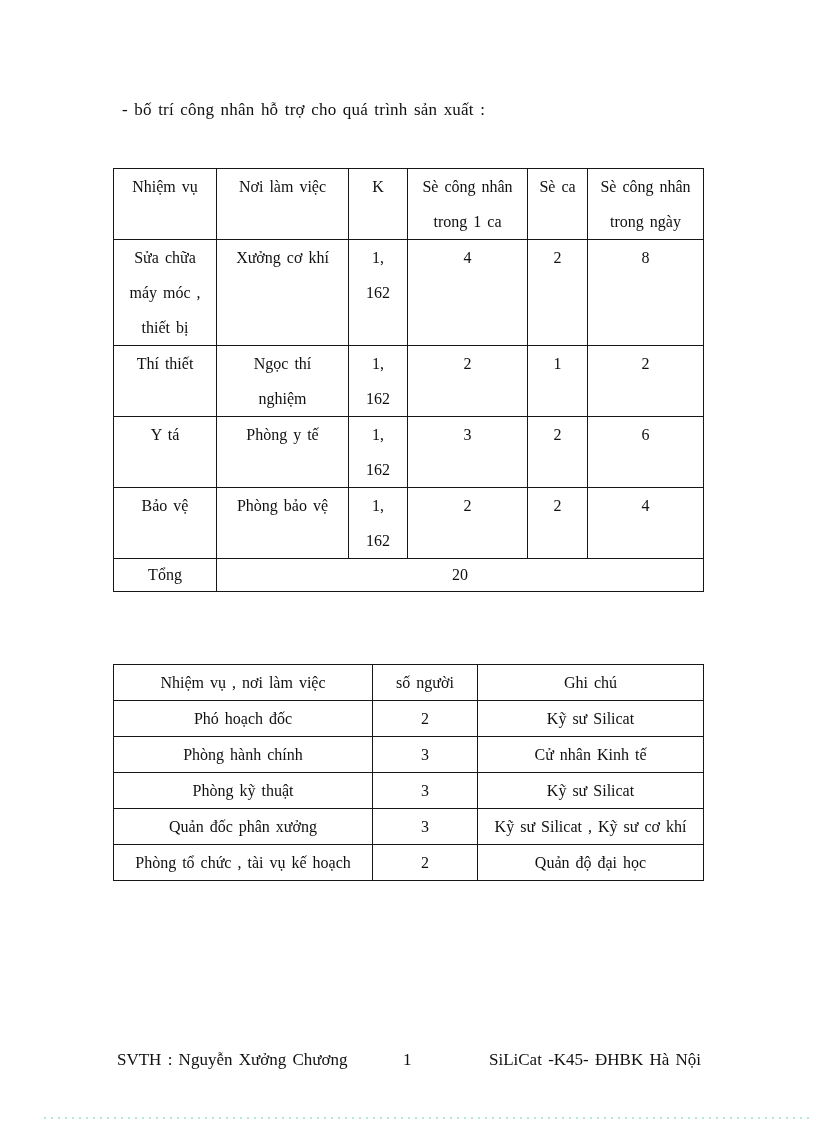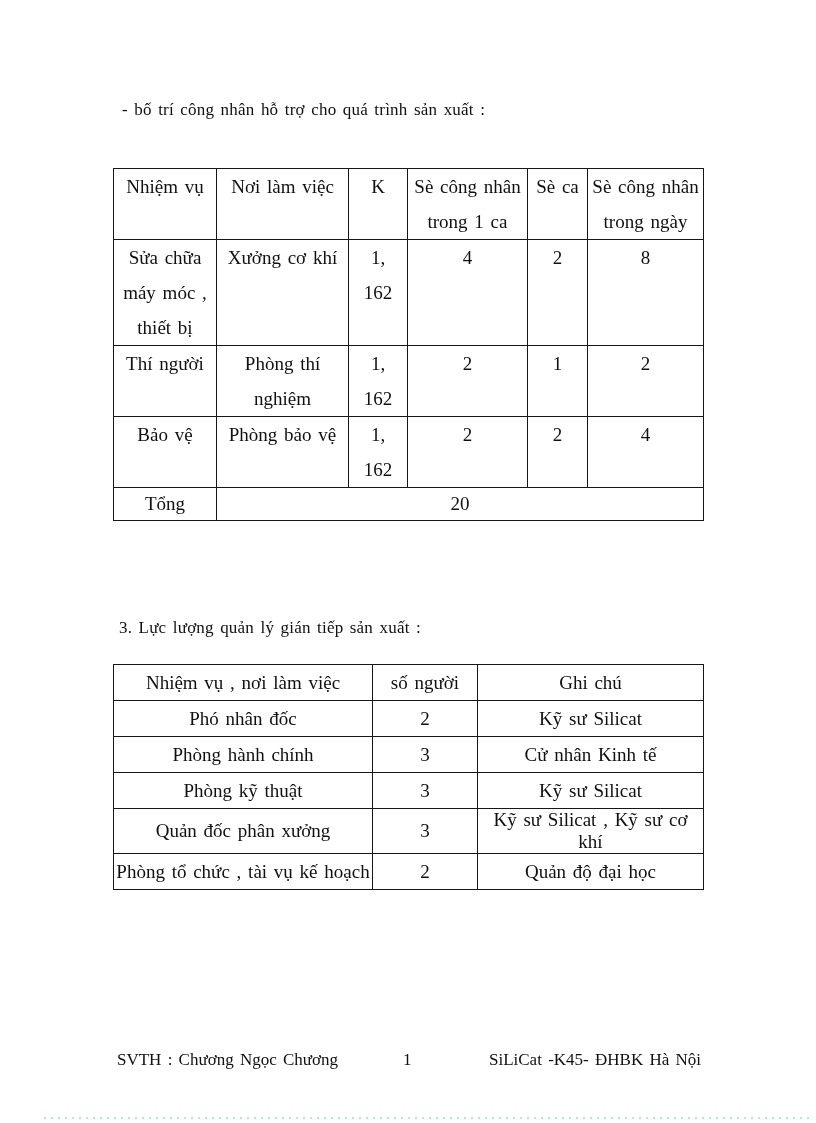--- a/index.html
+++ b/index.html
@@ -21,21 +21,21 @@
     letter-spacing: 0.2px;
   }
   .h-support { left: 122px; top: 100px; }
   .h-mgmt   { left: 119px; top: 618px; }
 
   table.doc-table {
     position: absolute;
     border-collapse: collapse;
     table-layout: fixed;
     width: 590px;
-    font-size: 19px;
+    font-size: 16px;
     word-spacing: 2px;
   }
   table.doc-table td {
     border: 1.5px solid #161616;
     text-align: center;
     padding: 0 2px;
     white-space: pre-line;
     overflow: hidden;
   }
 
@@ -110,61 +110,69 @@
 máy móc ,
 thiết bị</td>
         <td>Xưởng cơ khí</td>
         <td>1,
 162</td>
         <td>4</td>
         <td>2</td>
         <td>8</td>
       </tr>
       <tr class="row-h70">
-        <td>Thí người</td>
-        <td>Phòng thí
+        <td>Thí thiết</td>
+        <td>Ngọc thí
 nghiệm</td>
         <td>1,
 162</td>
         <td>2</td>
         <td>1</td>
         <td>2</td>
+      </tr>
+      <tr class="row-h70">
+        <td>Y tá</td>
+        <td>Phòng y tế</td>
+        <td>1,
+162</td>
+        <td>3</td>
+        <td>2</td>
+        <td>6</td>
       </tr>
       <tr class="row-h70">
         <td>Bảo vệ</td>
         <td>Phòng bảo vệ</td>
         <td>1,
 162</td>
         <td>2</td>
         <td>2</td>
         <td>4</td>
       </tr>
       <tr class="row-total">
         <td>Tổng</td>
         <td colspan="5">20</td>
       </tr>
     </tbody>
   </table>
 
-  <p class="heading h-mgmt">3. Lực lượng quản lý gián tiếp sản xuất :</p>
 
   <table class="doc-table t2">
     <colgroup>
       <col style="width:259px">
       <col style="width:105px">
       <col style="width:226px">
     </colgroup>
     <tbody>
       <tr>
         <td>Nhiệm vụ , nơi làm việc</td>
         <td>số người</td>
         <td>Ghi chú</td>
       </tr>
       <tr>
-        <td>Phó nhân đốc</td>
+        <td>Phó hoạch đốc</td>
         <td>2</td>
         <td>Kỹ sư Silicat</td>
       </tr>
       <tr>
         <td>Phòng hành chính</td>
         <td>3</td>
         <td>Cử nhân Kinh tế</td>
       </tr>
       <tr>
         <td>Phòng kỹ thuật</td>
@@ -177,19 +185,19 @@
         <td>Kỹ sư Silicat , Kỹ sư cơ khí</td>
       </tr>
       <tr>
         <td>Phòng tổ chức , tài vụ kế hoạch</td>
         <td>2</td>
         <td>Quản độ đại học</td>
       </tr>
     </tbody>
   </table>
 
-  <p class="footer-item f-author">SVTH : Chương Ngọc Chương</p>
+  <p class="footer-item f-author">SVTH : Nguyễn Xưởng Chương</p>
   <p class="footer-item f-page">1</p>
   <p class="footer-item f-inst">SiLiCat -K45- ĐHBK Hà Nội</p>
 
   <div class="page-break-line"></div>
 
 </div>
 
 </body></html>

